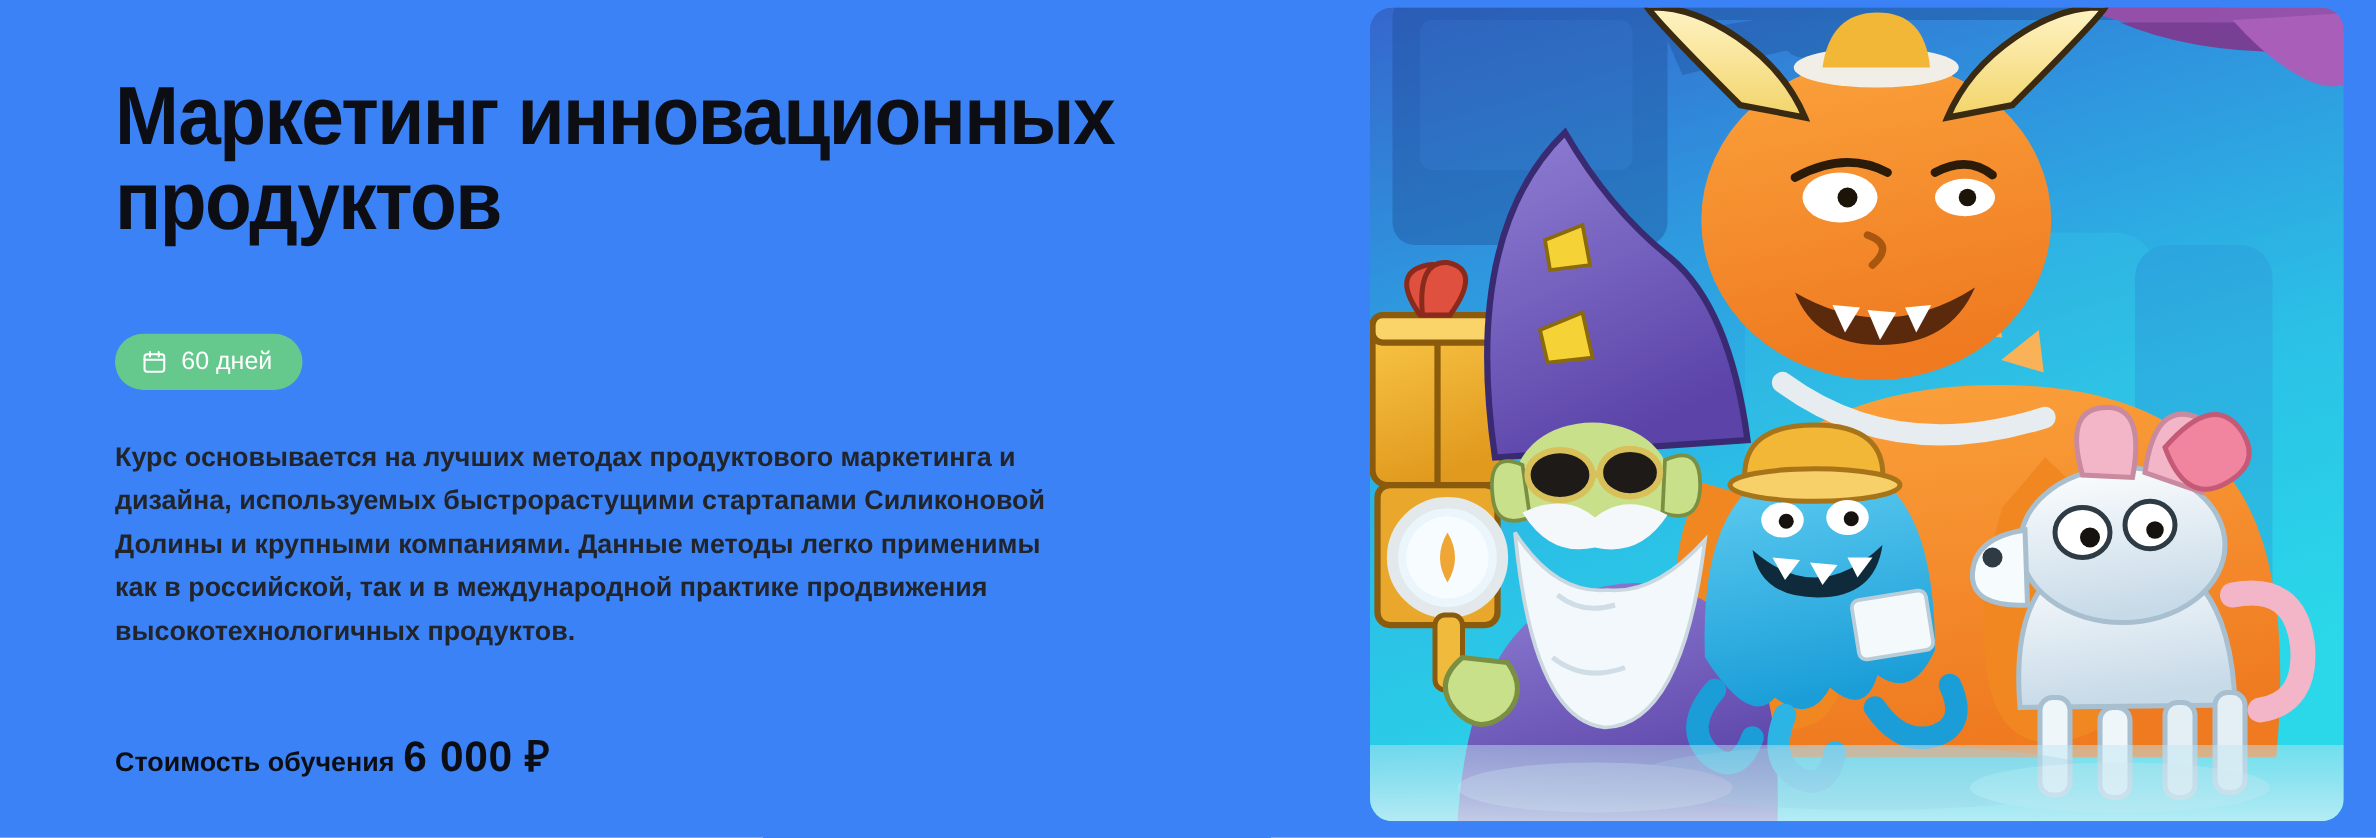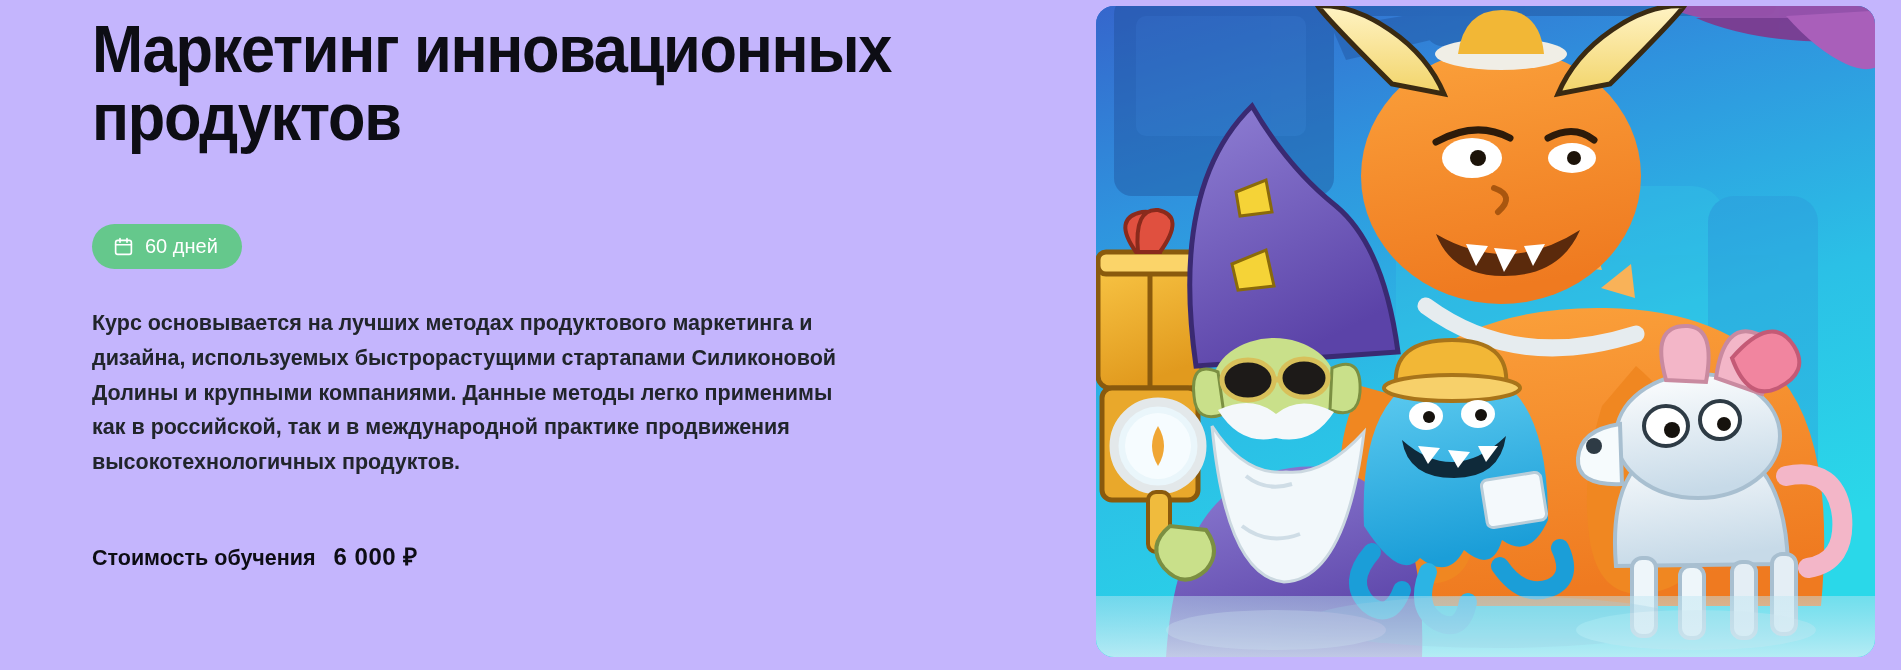--- a/index.html
+++ b/index.html
@@ -4,22 +4,23 @@
 <style>
   html,body{margin:0;padding:0;}
   body{
     width:1901px;height:670px;overflow:hidden;
     background:#edf2f5;
     font-family:"Liberation Sans", sans-serif;
     -webkit-font-smoothing:antialiased;
   }
   .card{
     position:relative;width:1901px;height:670px;
-    background:#c4b5fd;
+    background:#3b82f6;
     display:flex;
+    align-items:center;
   }
   
   .left{
     width:1096px;
     padding:16px 60px 0 92px;
     box-sizing:border-box;
     display:flex;flex-direction:column;
     align-items:flex-start;
   }
   .course-title{
@@ -54,30 +55,30 @@
     font-size:21.5px;
     line-height:1.62;
     color:#21252b;
     max-width:760px;
     font-weight:700;
   }
   .price-row{
     margin-top:37px;
     display:flex;
     align-items:baseline;
-    gap:18px;
+    gap:7px;
   }
   .price-label{
     font-size:21.5px;
     font-weight:700;
     color:#0d0d14;
     letter-spacing:0px;
   }
   .price-value{
-    font-size:24px;
+    font-size:34px;
     font-weight:700;
     color:#0d0d14;
     letter-spacing:0.5px;
   }
   
   .art-wrap{
     position:absolute;
     left:1096px;top:6px;
     width:779px;height:651px;
     border-radius:18px;

